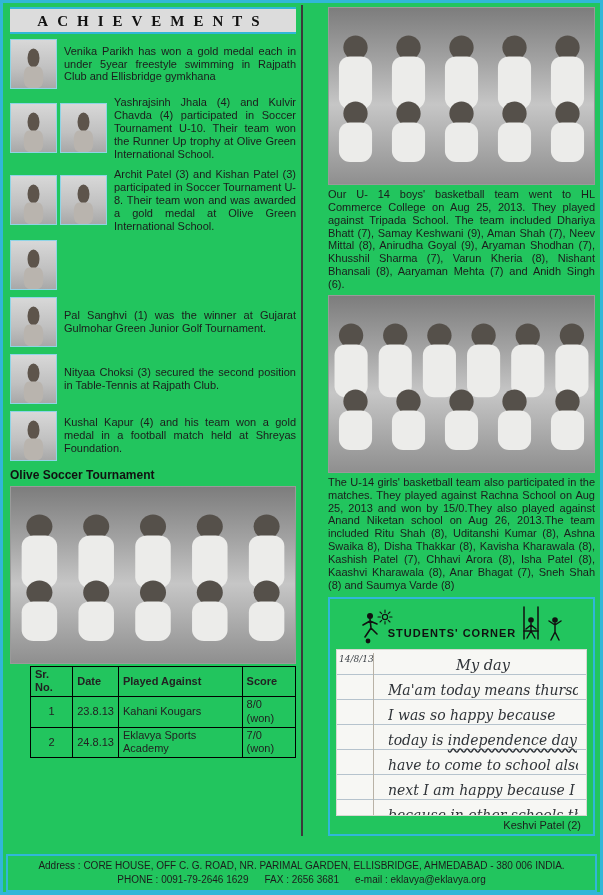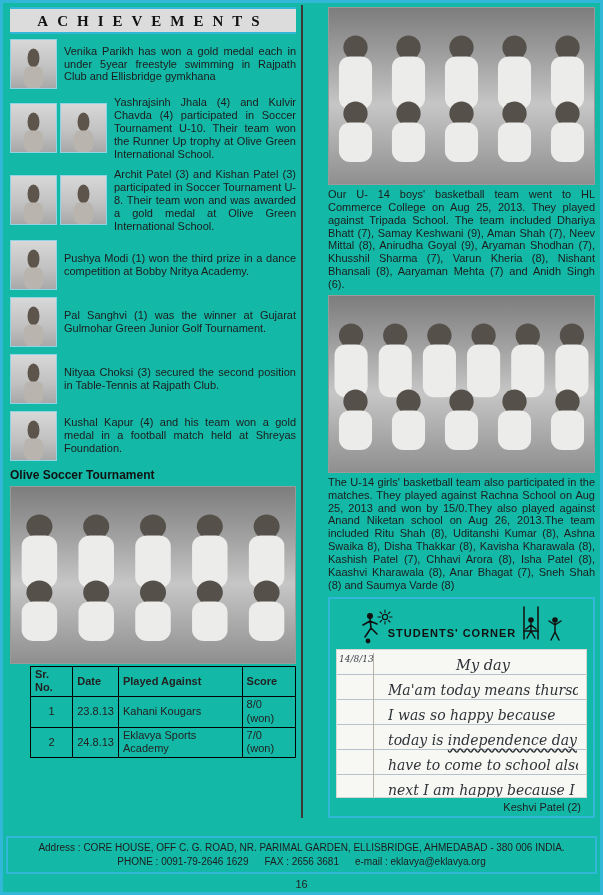--- a/index.html
+++ b/index.html
@@ -1,19 +1,19 @@
 <!DOCTYPE html>
 <html><head>
 <meta charset="utf-8">
 <style>
   * { margin:0; padding:0; box-sizing:border-box; }
   html,body { background:#ffffff; }
   body { font-family:"Liberation Sans", sans-serif; color:#222; }
   .page {
-    width:603px; height:895px; margin:0 auto; background:#14b8a6;
+    width:603px; height:895px; margin:0 auto; background:#22c55e;
     border:3px solid #31b7d8; display:flex; flex-direction:column;
     padding:2px 3px 0 3px; overflow:hidden;
   }
   .main { flex:1; display:flex; overflow:hidden; }
   .col { overflow:hidden; }
   .col.left  { width:294px; padding:2px 4px 0 4px; }
   .col.right { flex:1; padding:2px 2px 0 24px; display:flex; flex-direction:column; }
   .divider { width:2px; background:#3a3a3a; margin:0 1px; }
 
   
@@ -135,21 +135,20 @@
         <div class="ach-text">Archit Patel (3) and Kishan Patel (3) participated in Soccer Tournament U-8. Their team won and was awarded a gold medal at Olive Green International School.</div>
       </div>
 
       <div class="ach-item">
         <div class="ach-photos">
           <div class="photo portrait"><svg viewBox="0 0 120 80" width="100%" height="100%" preserveAspectRatio="none">
                 <circle cx="60" cy="30" r="16" fill="#5d544b"></circle>
                 <rect x="34" y="44" width="52" height="36" rx="14" fill="#b9b4ae"></rect>
               </svg></div>
         </div>
-        <div class="ach-text">Pushya Modi (1) won the third prize in a dance competition at Bobby Nritya Academy.</div>
       </div>
 
       <div class="ach-item">
         <div class="ach-photos">
           <div class="photo portrait"><svg viewBox="0 0 120 80" width="100%" height="100%" preserveAspectRatio="none">
                 <circle cx="60" cy="30" r="16" fill="#5d544b"></circle>
                 <rect x="34" y="44" width="52" height="36" rx="14" fill="#b9b4ae"></rect>
               </svg></div>
         </div>
         <div class="ach-text">Pal Sanghvi (1) was the winner at Gujarat Gulmohar Green Junior Golf Tournament.</div>
@@ -340,14 +339,13 @@
   </div>
 
   <div class="footer-box">
     <div>Address : CORE HOUSE, OFF C. G. ROAD, NR. PARIMAL GARDEN, ELLISBRIDGE, AHMEDABAD - 380 006 INDIA.</div>
     <div class="contact-line">
       <span>PHONE : 0091-79-2646 1629</span>
       <span>FAX : 2656 3681</span>
       <span>e-mail : eklavya@eklavya.org</span>
     </div>
   </div>
-  <div class="page-num">16</div>
 </div>
 
 </body></html>

